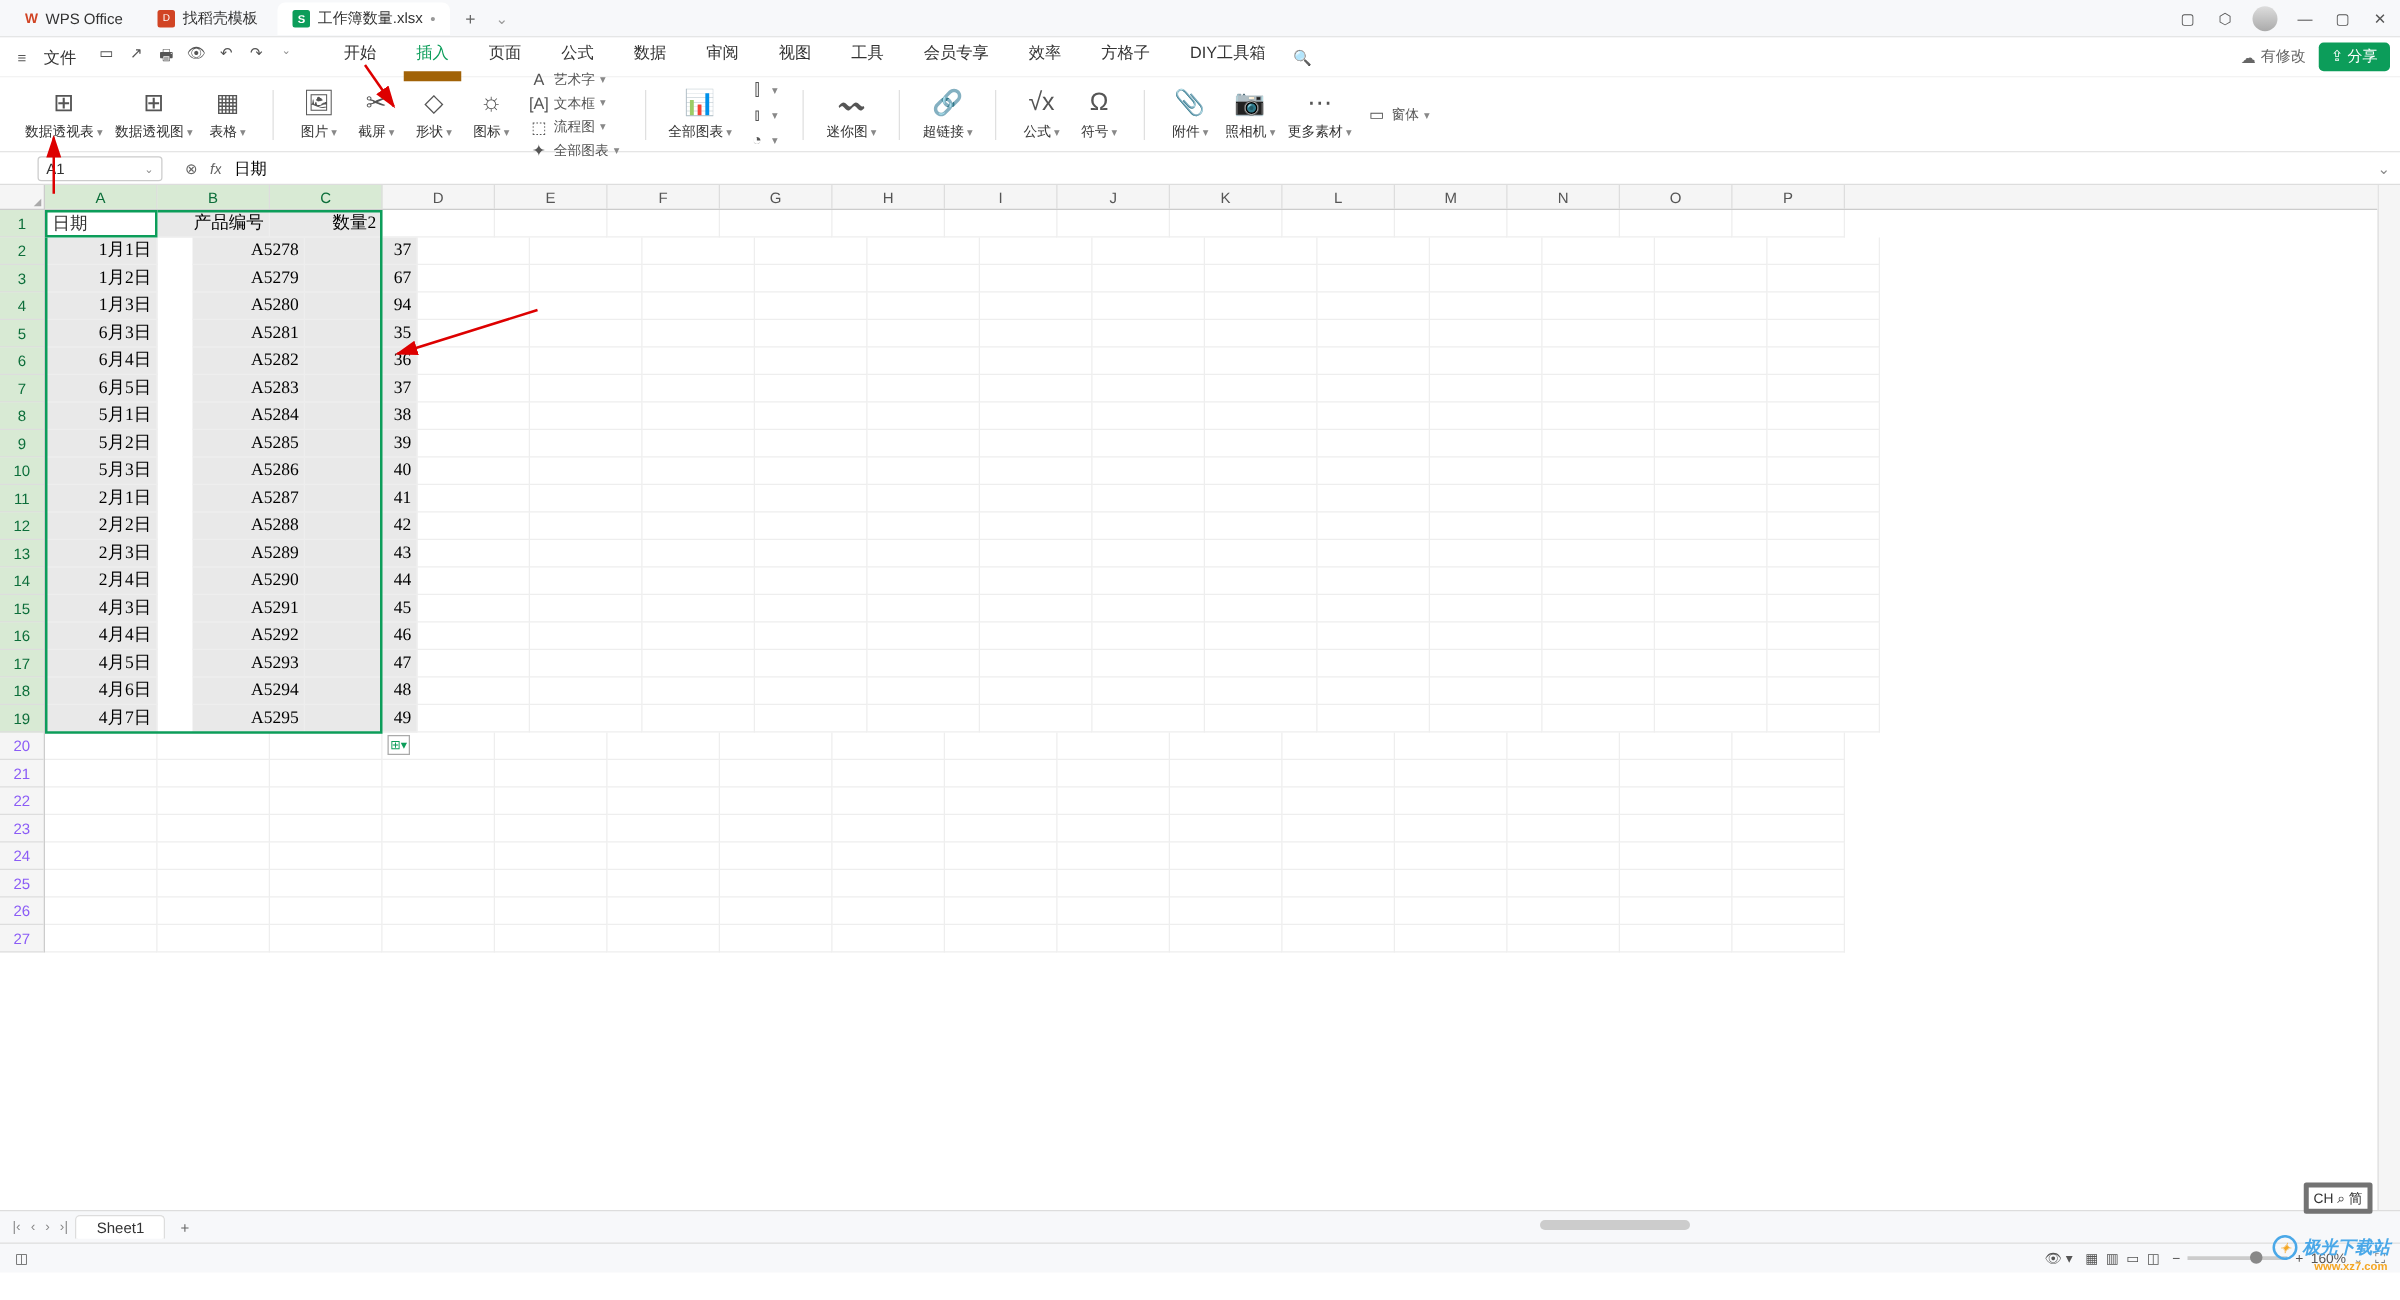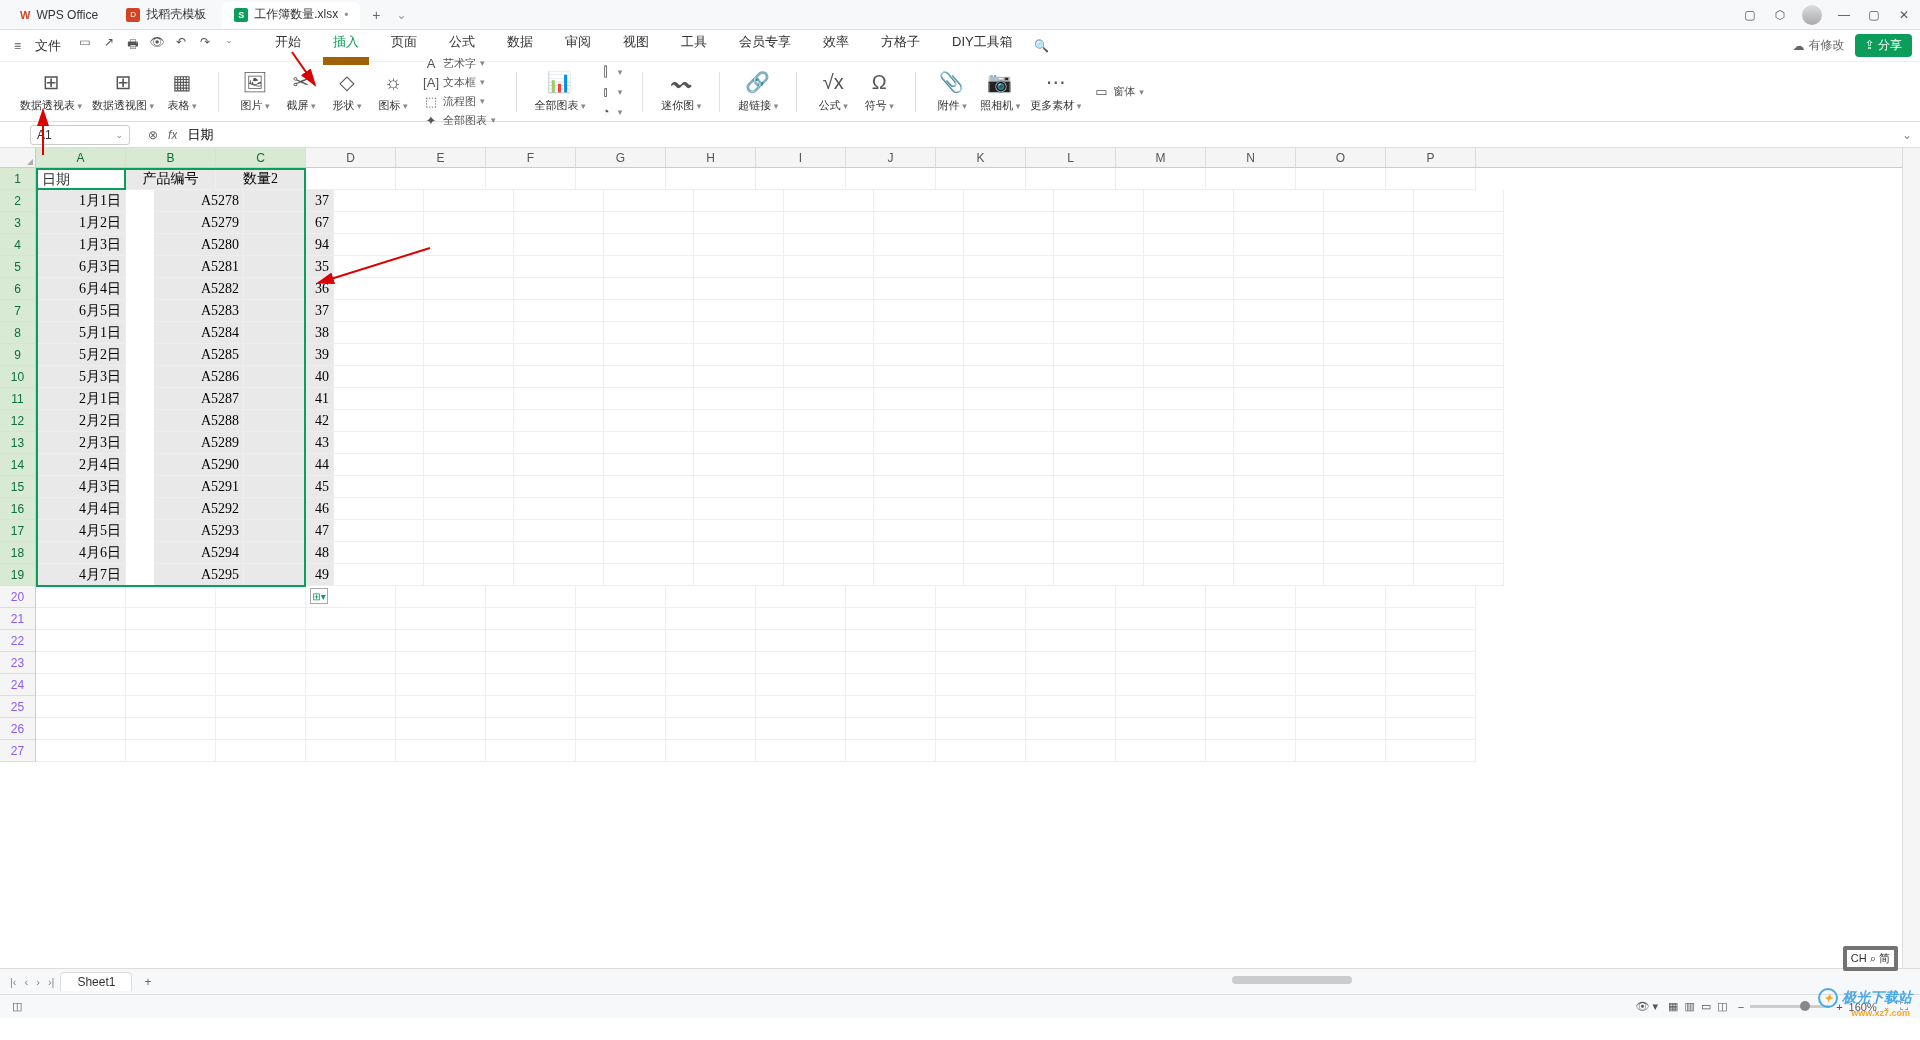--- a/index.html
+++ b/index.html
@@ -63,21 +63,21 @@
   .col-headers { position: absolute; left: 36px; top: 0; right: 0; height: 20px; display: flex; background: #f5f5f5; border-bottom: 1px solid #ccc; }
   .col-h { width: 90px; border-right: 1px solid #ddd; text-align: center; font-size: 12px; color: #555; line-height: 20px; }
   .col-h.sel { background: #d8ead4; color: #0c6e3a; }
   .row-headers { position: absolute; left: 0; top: 20px; width: 36px; background: #f5f5f5; border-right: 1px solid #ccc; }
   .row-h { height: 22px; border-bottom: 1px solid #ddd; text-align: center; font-size: 12px; color: #8b5cf6; line-height: 22px; }
   .row-h.sel { background: #d8ead4; color: #0c6e3a; }
   .grid { position: absolute; left: 36px; top: 20px; right: 0; bottom: 0; }
   .grid-row { display: flex; height: 22px; }
   .cell { width: 90px; border-right: 1px solid #eee; border-bottom: 1px solid #eee; padding: 0 4px; font-size: 14px; line-height: 22px; color: #000; font-family: "SimSun", serif; overflow: hidden; white-space: nowrap; }
   .cell.sel { background: #e9e9e9; }
-  .cell.header-cell { text-align: center; }
+  .cell.header-cell { text-align: right; }
   .cell.date-cell { text-align: right; }
   .cell.code-cell { text-align: right; margin-left: 28px; }
   .cell.num-cell { text-align: right; }
   .selection-border { position: absolute; border: 2px solid #0c9d5a; pointer-events: none; left: 0; top: 0; width: 270px; height: 419px; }
   .active-cell-border { position: absolute; left: 0; top: 0; width: 90px; height: 22px; background: #fff; border: 2px solid #0c9d5a; box-sizing: border-box; z-index: 2; pointer-events: none; }
   .fill-handle-icon { position: absolute; left: 274px; top: 420px; width: 18px; height: 16px; border: 1px solid #aaa; background: #fff; display: flex; align-items: center; justify-content: center; font-size: 10px; color: #0c9d5a; }
   
   
   .arrow { position: absolute; pointer-events: none; z-index: 10; }
   

